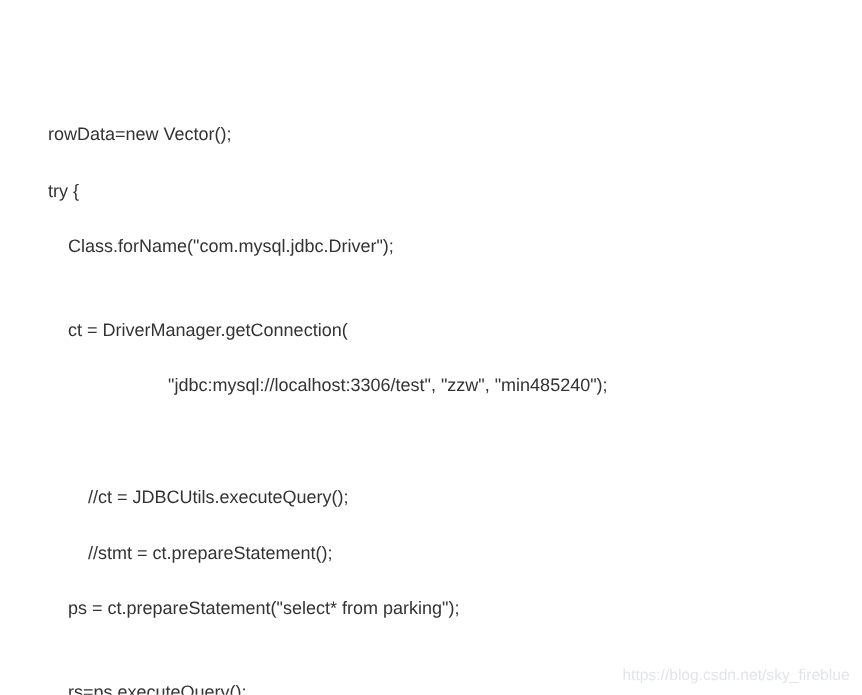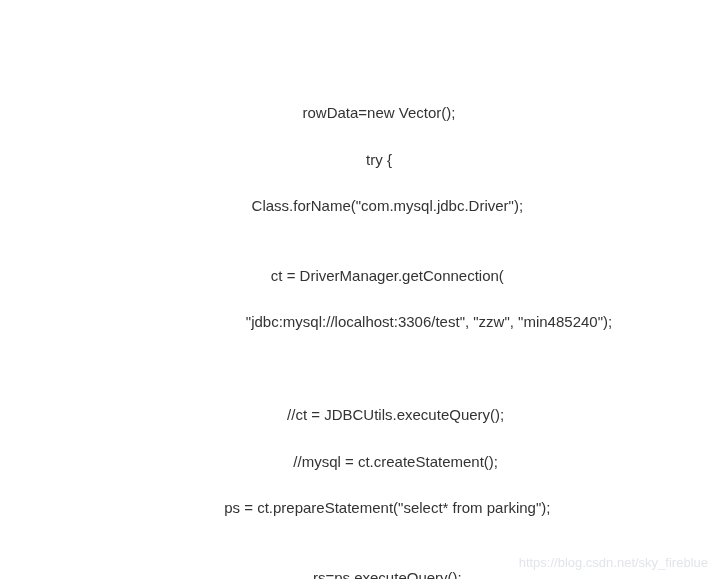--- a/index.html
+++ b/index.html
@@ -12,21 +12,20 @@
       background: #fff;
       white-space: pre;
       position: relative;
       width: 718px;
       height: 579px;
       box-sizing: border-box;
       overflow: hidden;
     }
     .code-line {
       display: block;
-      text-align: center;
     }
     .watermark {
       position: absolute;
       bottom: 6px;
       right: 10px;
       color: rgba(200, 205, 215, 0.55);
       font-size: 13px;
       font-family: Arial, sans-serif;
       margin-left: 22px;
     }
@@ -38,21 +37,21 @@
 
 <span class="code-line">rowData=new Vector();</span>
 <span class="code-line">try {</span>
 <span class="code-line">    Class.forName("com.mysql.jdbc.Driver");</span>
 <span class="code-line"></span>
 <span class="code-line">    ct = DriverManager.getConnection(</span>
 <span class="code-line">                        "jdbc:mysql://localhost:3306/test", "zzw", "min485240");</span>
 <span class="code-line"></span>
 <span class="code-line"></span>
 <span class="code-line">        //ct = JDBCUtils.executeQuery();</span>
-<span class="code-line">        //mysql = ct.createStatement();</span>
+<span class="code-line">        //stmt = ct.prepareStatement();</span>
 <span class="code-line">    ps = ct.prepareStatement("select* from parking");</span>
 <span class="code-line"></span>
 <span class="code-line">    rs=ps.executeQuery();</span>
 
 
 <span class="code-line"></span>
 
 
 
 

